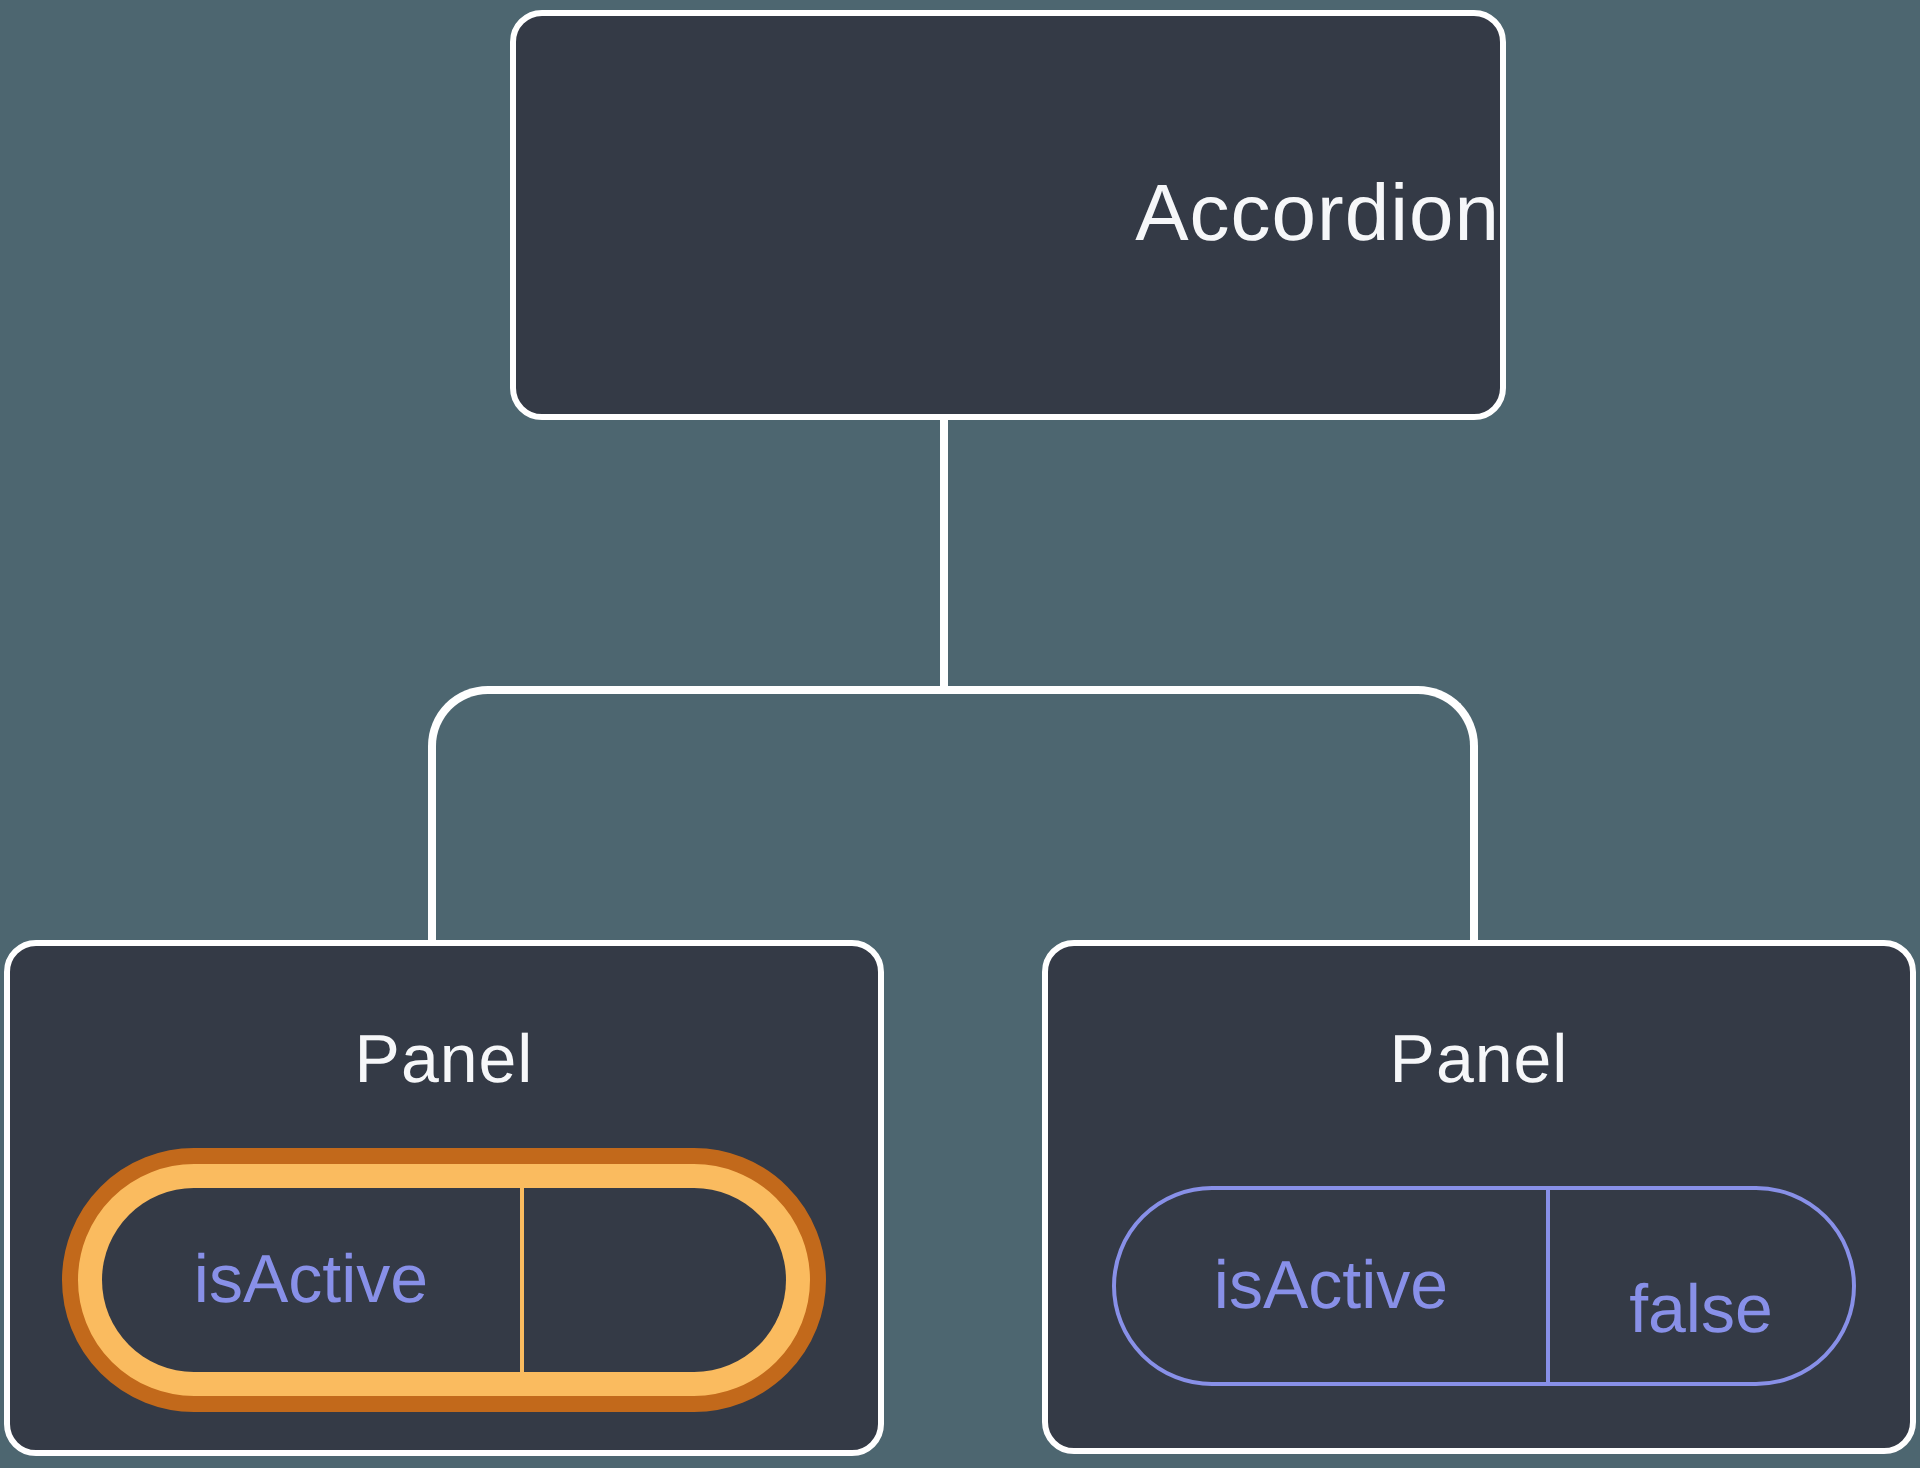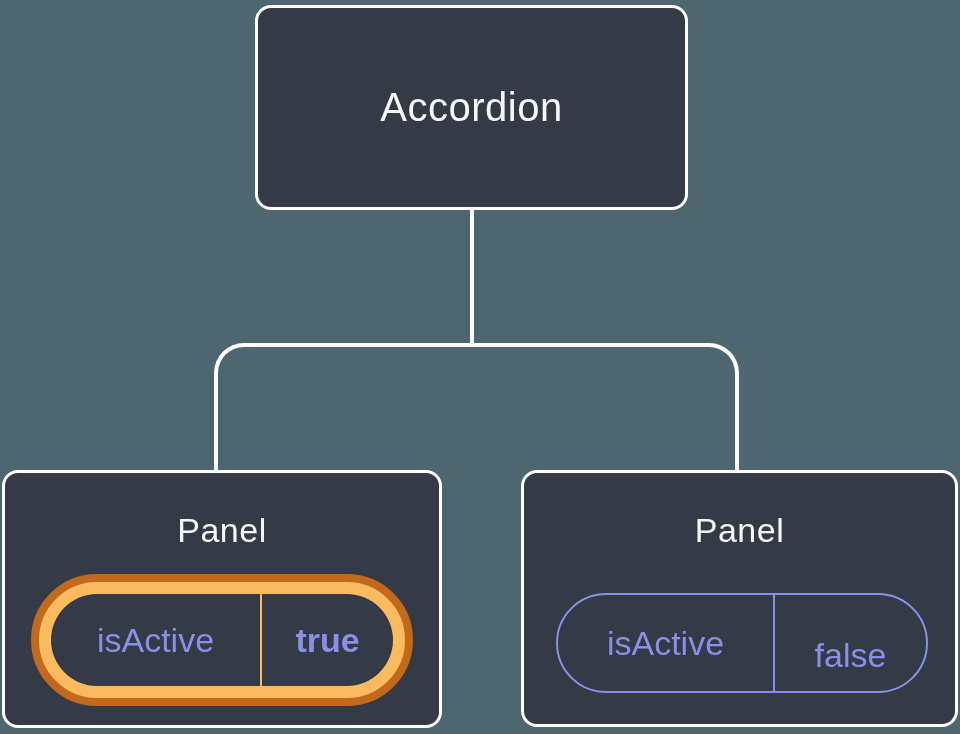--- a/index.html
+++ b/index.html
@@ -24,22 +24,22 @@
   }
   .node-title{
     color:var(--title-text);
     text-align:center;
     font-weight:500;
     letter-spacing:.5px;
   }
 
   
   .node-accordion{
-    left:255px;top:5px;width:433px;height:205px;
-    display:flex;align-items:center;justify-content:center;
+    left:255px;top:5px;width:498px;height:205px;
+    display:flex;align-items:center;justify-content:flex-end;
   }
   .node-accordion .node-title{font-size:40px;}
 
   
   .connector-stem{
     position:absolute;left:470px;top:207px;width:4px;height:140px;
     background:var(--connector);
   }
   .connector-bracket{
     position:absolute;left:214px;top:343px;width:525px;height:127px;
@@ -98,21 +98,20 @@
 
   <div class="connector-stem"></div>
   <div class="connector-bracket"></div>
 
   <div class="node node-panel node-panel-left">
     <div class="node-title">Panel</div>
     <div class="pill-active">
       <div class="pill-inner">
         <div class="pill-cell cell-name">isActive</div>
         <div class="pill-divider"></div>
-        <div class="pill-cell cell-value">true</div>
       </div>
     </div>
 
   </div>
 
   <div class="node node-panel node-panel-right">
     <div class="node-title">Panel</div>
     <div class="pill-inactive">
       <div class="pill-cell cell-name">isActive</div>
       <div class="pill-divider"></div>

